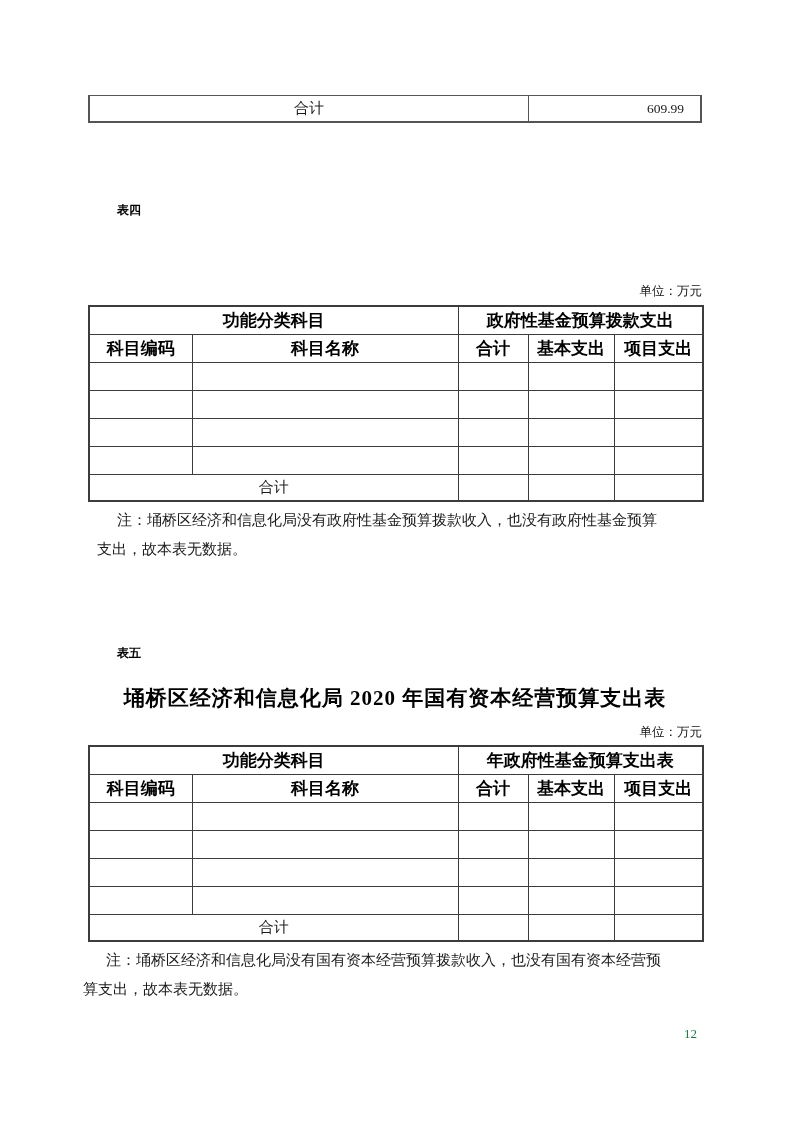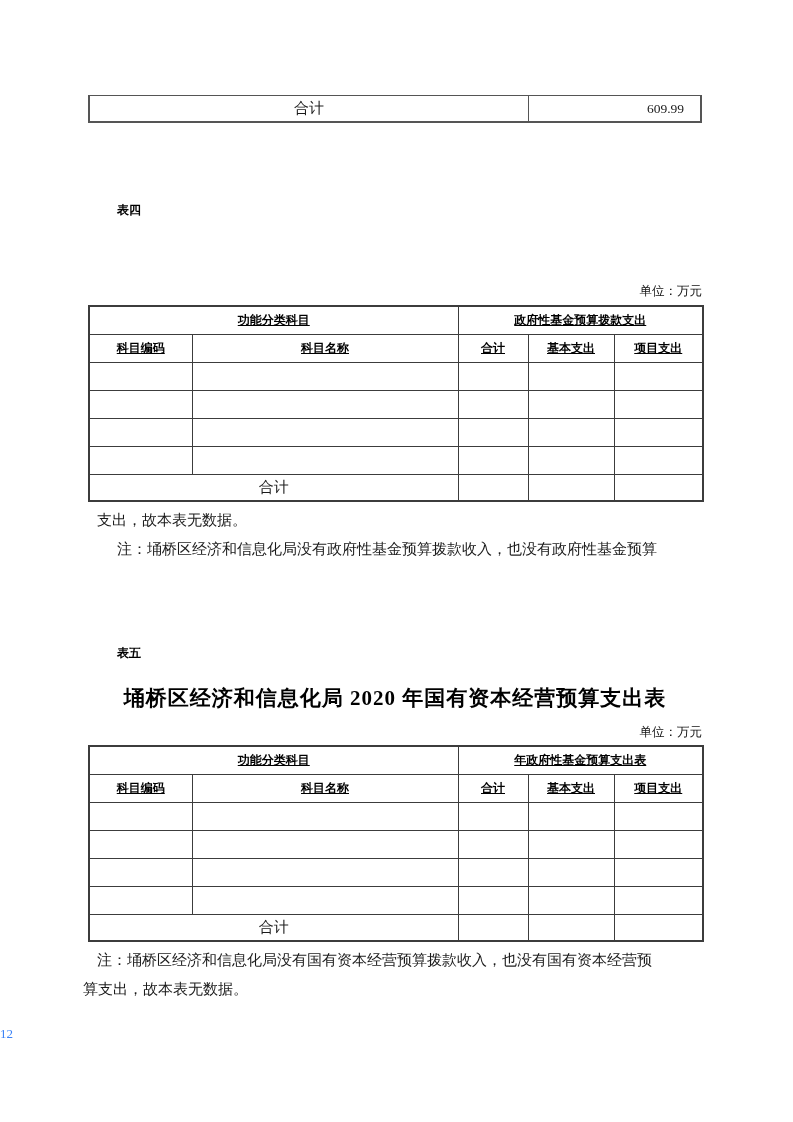--- a/index.html
+++ b/index.html
@@ -56,33 +56,33 @@
   }
   .budget-table td {
     border:1px solid #3c3c3c;
     height:28px;
     text-align:center; vertical-align:middle;
     font-size:15px;
     overflow:hidden;
   }
   .budget-table td.hdr {
     font-family:"Liberation Sans","DejaVu Sans",sans-serif;
-    font-weight:700; font-size:12px; color:#000;text-decoration:underline;
+    font-weight:700; font-size:17px; color:#000;
   }
   .budget-table tr.total-row td { height:27px; }
   
   .note {
     position:absolute;
     font-size:15px; line-height:29px; color:#1a1a1a;
   }
   .note .line { white-space:nowrap; }
   
   .page-number {
     position:absolute; left:0; top:1026px; width:697px;
-    text-align:left; font-size:13px; color:#3b82f6;
+    text-align:right; font-size:13px; color:#15803d;
   }
 </style>
 </head>
 <body>
 
 <div class="page">
 
   <div class="fragment-table">
     <div class="fragment-label-cell">合计</div>
     <div class="fragment-value-cell">609.99</div>
@@ -144,22 +144,22 @@
       <tr class="total-row">
         <td colspan="2">合计</td>
         <td></td>
         <td></td>
         <td></td>
       </tr>
     </tbody>
   </table>
 
   <div class="note" style="left:97px; top:506px;">
+    <div class="line" style="margin-left:20px;">注：埇桥区经济和信息化局没有政府性基金预算拨款收入，也没有政府性基金预算</div>
     <div class="line">支出，故本表无数据。</div>
-    <div class="line" style="margin-left:20px;">注：埇桥区经济和信息化局没有政府性基金预算拨款收入，也没有政府性基金预算</div>
   </div>
 
   <div class="section-tag" style="top:645px;">表五</div>
 
   <div class="doc-title" style="top:684px;">埇桥区经济和信息化局 2020 年国有资本经营预算支出表</div>
 
   <div class="unit-line" style="top:724px;">单位：万元</div>
 
   <table class="budget-table" style="top:745px;">
     <colgroup>
@@ -212,19 +212,19 @@
       <tr class="total-row">
         <td colspan="2">合计</td>
         <td></td>
         <td></td>
         <td></td>
       </tr>
     </tbody>
   </table>
 
   <div class="note" style="left:83px; top:946px;">
-    <div class="line" style="margin-left:14px;">注：埇桥区经济和信息化局没有国有资本经营预算拨款收入，也没有国有资本经营预</div>
+    <div class="line" style="margin-left:23px;">注：埇桥区经济和信息化局没有国有资本经营预算拨款收入，也没有国有资本经营预</div>
     <div class="line">算支出，故本表无数据。</div>
   </div>
 
   <div class="page-number">12</div>
 
 </div>
 
 </body></html>

